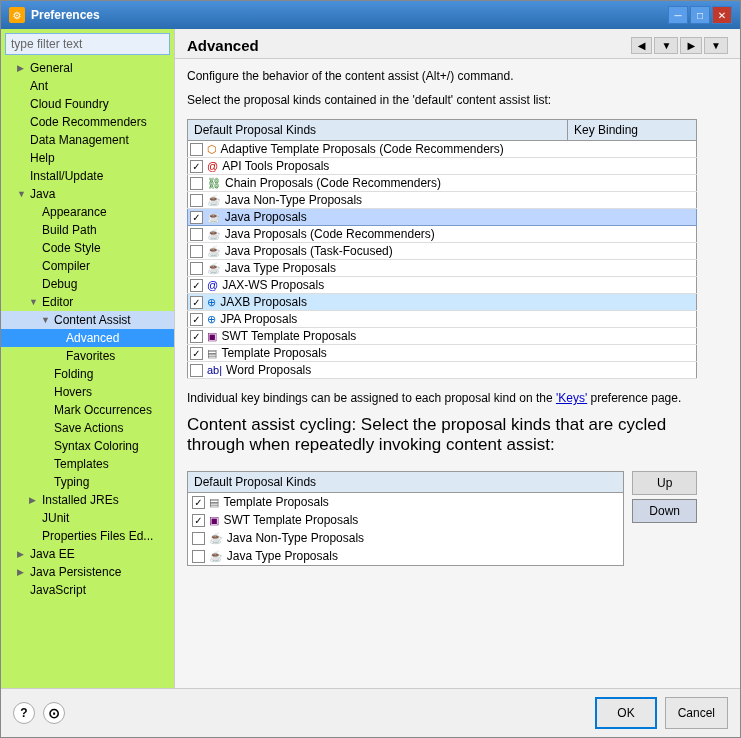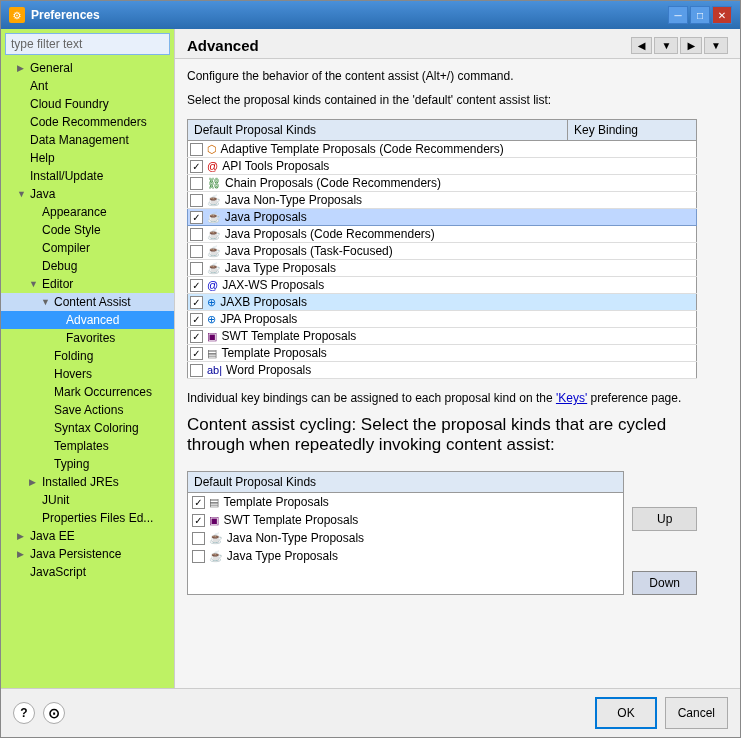--- a/index.html
+++ b/index.html
@@ -47,21 +47,21 @@
     .keys-link { color: #0000cc; text-decoration: underline; cursor: pointer; }
     .link-text { font-size: 12px; color: #000; margin-bottom: 10px; }
 
     .cycling-label { font-size: 17px; color: #000; margin-bottom: 16px; }
 
     .cycling-section { display: flex; gap: 8px; margin-bottom: 10px; }
     .cycling-table { flex: 1; border: 1px solid #999; background: white; }
     .cycling-table-header { background: #dde8f5; border-bottom: 1px solid #999; padding: 3px 6px; font-size: 12px; }
     .cycling-row { display: flex; align-items: center; gap: 4px; padding: 2px 4px; font-size: 12px; }
     .cycling-buttons { display: flex; flex-direction: column; gap: 4px; }
-    .cycling-btn { padding: 4px 16px; background: #e0e0e0; border: 1px solid #aaa; cursor: pointer; font-size: 12px; min-width: 60px; margin-top: 36px; }
+    .cycling-btn { padding: 4px 16px; background: #e0e0e0; border: 1px solid #aaa; cursor: pointer; font-size: 12px; min-width: 60px; }
     .cycling-btn.active { background: #d0d8e8; border-color: #888; }
 
     .bottom-bar { padding: 8px 12px; background: #f0f0f0; border-top: 1px solid #ccc; display: flex; align-items: center; justify-content: space-between; }
     .bottom-left { display: flex; gap: 8px; align-items: center; }
     .help-btn { width: 22px; height: 22px; border-radius: 50%; border: 1px solid #aaa; background: white; display: flex; align-items: center; justify-content: center; cursor: pointer; font-size: 12px; font-weight: bold; }
     .bottom-right { display: flex; gap: 8px; justify-content: flex-end; }
     .ok-btn { padding: 4px 20px; background: #e8e8e8; border: 2px solid #0078d7; cursor: pointer; font-size: 12px; }
     .cancel-btn { padding: 8px 12px; background: #e8e8e8; border: 1px solid #aaa; cursor: pointer; font-size: 12px; }
 
     .checkbox-cell { display: flex; align-items: center; gap: 4px; padding: 1px 2px; }
@@ -97,20 +97,21 @@
 
         <div class="tree-item indent1"><span class="tree-arrow">▶</span>General</div>
         <div class="tree-item indent1"><span class="tree-arrow"></span>Ant</div>
         <div class="tree-item indent1"><span class="tree-arrow"></span>Cloud Foundry</div>
         <div class="tree-item indent1"><span class="tree-arrow"></span>Code Recommenders</div>
         <div class="tree-item indent1"><span class="tree-arrow"></span>Data Management</div>
         <div class="tree-item indent1"><span class="tree-arrow"></span>Help</div>
         <div class="tree-item indent1"><span class="tree-arrow"></span>Install/Update</div>
         <div class="tree-item indent1"><span class="tree-arrow">▼</span>Java</div>
         <div class="tree-item indent2"><span class="tree-arrow"></span>Appearance</div>
+        <div class="tree-item indent2"><span class="tree-arrow"></span>Build Path</div>
         <div class="tree-item indent2"><span class="tree-arrow"></span>Code Style</div>
         <div class="tree-item indent2"><span class="tree-arrow"></span>Compiler</div>
         <div class="tree-item indent2"><span class="tree-arrow"></span>Debug</div>
         <div class="tree-item indent2"><span class="tree-arrow">▼</span>Editor</div>
         <div class="tree-item indent3 selected-parent" style="background:#c5dbf7;"><span class="tree-arrow">▼</span>Content Assist</div>
         <div class="tree-item indent4 selected"><span class="tree-arrow" style="color:white"></span>Advanced</div>
         <div class="tree-item indent4"><span class="tree-arrow"></span>Favorites</div>
         <div class="tree-item indent3"><span class="tree-arrow"></span>Folding</div>
         <div class="tree-item indent3"><span class="tree-arrow"></span>Hovers</div>
         <div class="tree-item indent3"><span class="tree-arrow"></span>Mark Occurrences</div>

